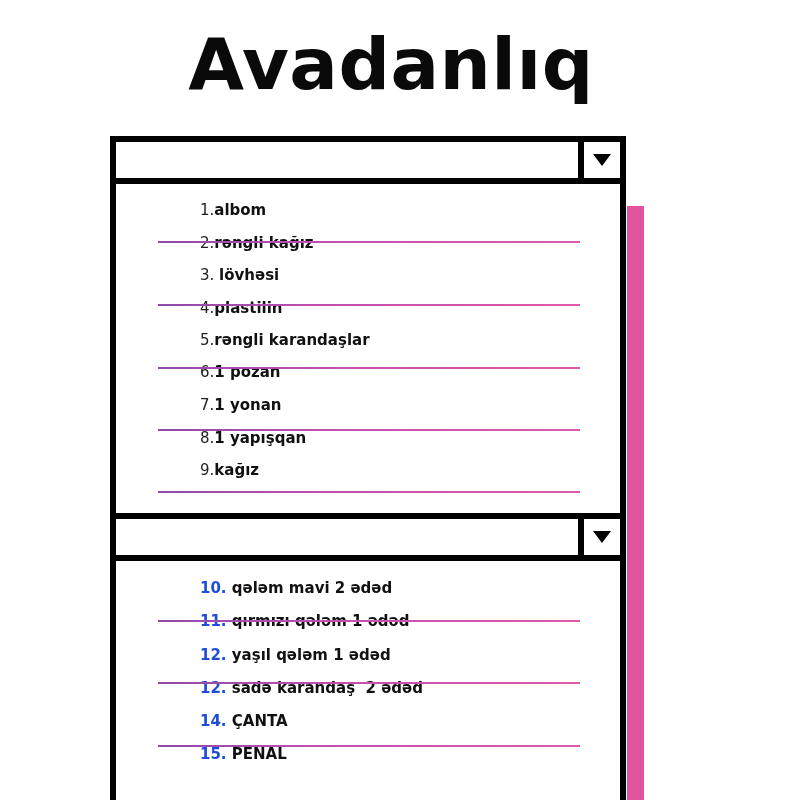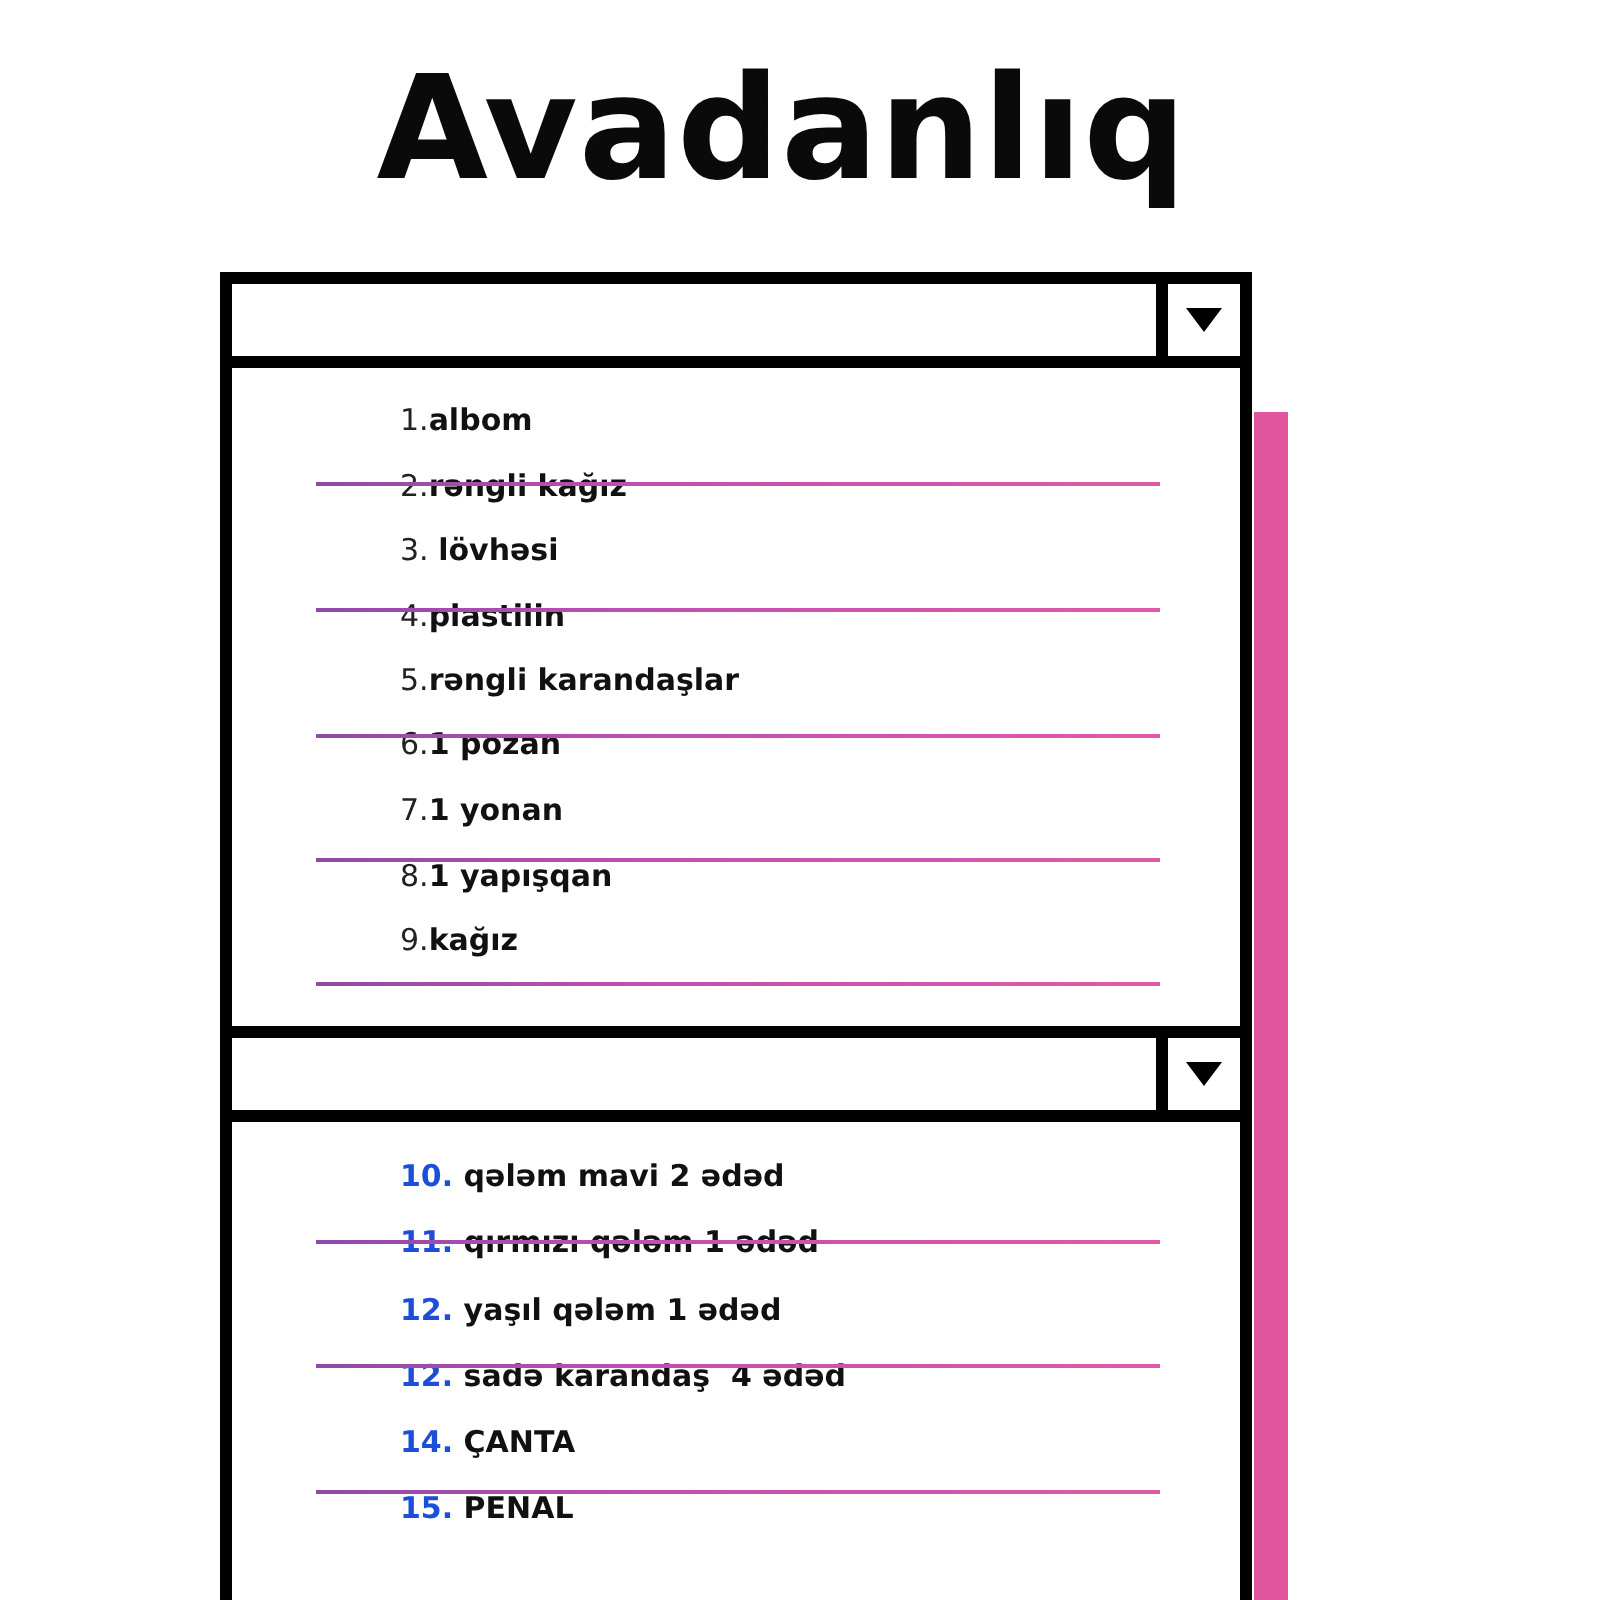--- a/index.html
+++ b/index.html
@@ -85,21 +85,21 @@
     <span></span>
     <div class="dd-btn">
       <div class="triangle"></div>
     </div>
   </div>
 
   <div class="list bold" style="top:418px;">
     <div class="item" style="top:14px;"><span class="num">10. </span><span class="txt">qələm mavi 2 ədəd</span></div>
     <div class="item" style="top:47px;"><span class="num">11. </span><span class="txt">qırmızı qələm 1 ədəd</span></div>
     <div class="item" style="top:81px;"><span class="num">12. </span><span class="txt">yaşıl qələm 1 ədəd</span></div>
-    <div class="item" style="top:114px;"><span class="num">12. </span><span class="txt">sadə karandaş  4 ədəd</span></div>
+    <div class="item" style="top:114px;"><span class="num">12. </span><span class="txt">sadə karandaş  2 ədəd</span></div>
     <div class="item" style="top:147px;"><span class="num">14. </span><span class="txt">ÇANTA</span></div>
     <div class="item" style="top:180px;"><span class="num">15. </span><span class="txt">PENAL</span></div>
 
     <div class="rule" style="top:60px;"></div>
     <div class="rule" style="top:122px;"></div>
     <div class="rule" style="top:185px;"></div>
   </div>
 
 </div>
 

